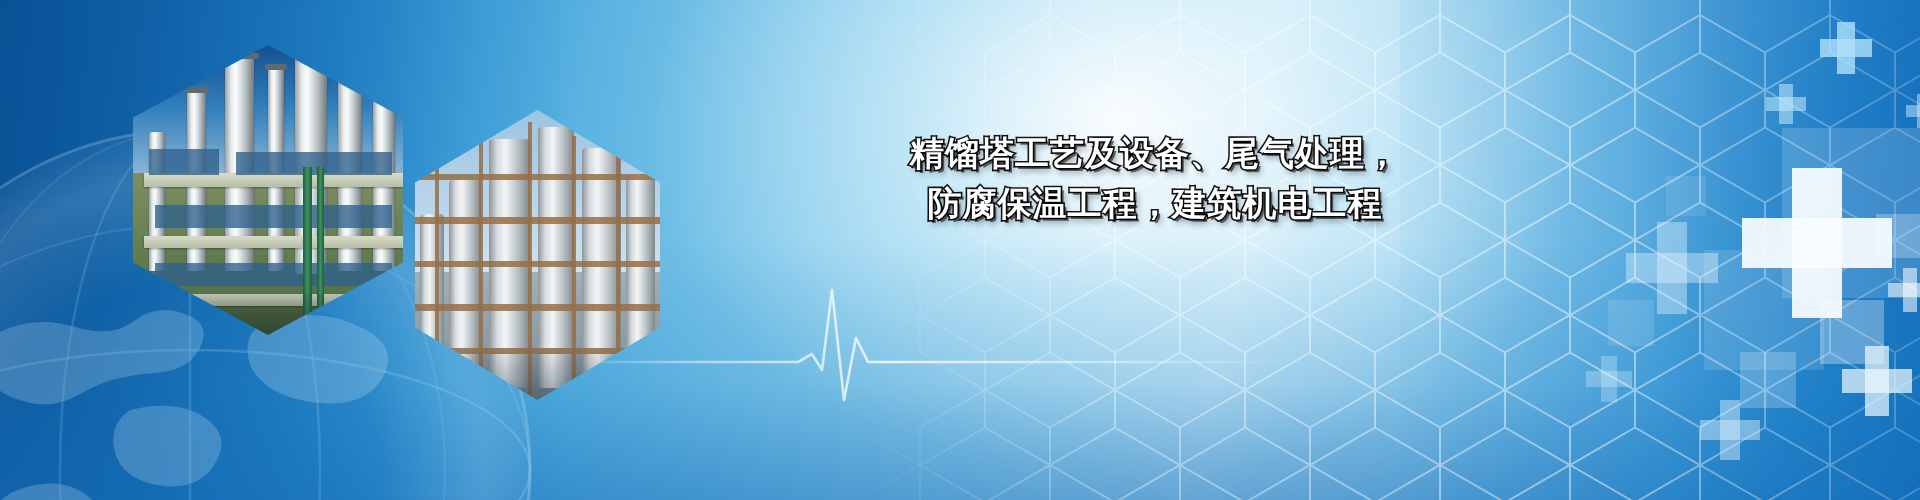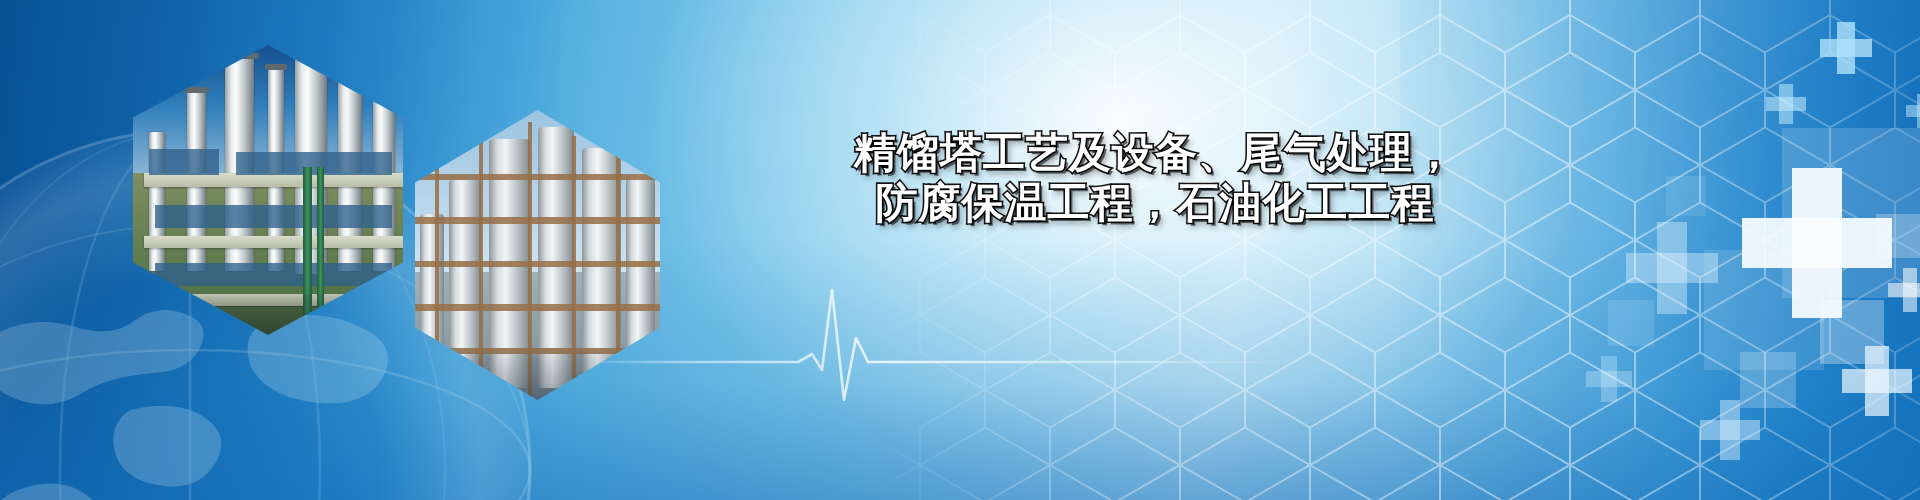--- a/index.html
+++ b/index.html
@@ -110,21 +110,21 @@
   .tower{position:absolute;border-radius:4px;
        background:linear-gradient(90deg,#8e9498 0%,#d6dcdf 20%,#f2f5f6 40%,#b9c1c5 70%,#7f878b 100%);}
 
   
   .copy{
     position:absolute;
     left:640px;top:128px;width:1030px;
     text-align:center;
     color:#ffffff;
     font-weight:700;
-    font-size:42px;
+    font-size:34px;
     line-height:50px;
     letter-spacing:1px;
     white-space:nowrap;
     -webkit-text-stroke:3.2px #141414;
     paint-order:stroke fill;
     text-shadow:
       3px 3px 0 rgba(0,0,0,.55),
       4px 5px 6px rgba(0,0,0,.40);
   }
   .copy .ln{display:block;}
@@ -370,16 +370,16 @@
       <div class="scaf" style="left:26%;top:8%;width:1.6%;height:92%;"></div>
       <div class="scaf" style="left:46%;top:4%;width:1.6%;height:96%;"></div>
       <div class="scaf" style="left:64%;top:9%;width:1.6%;height:91%;"></div>
       <div class="scaf" style="left:82%;top:16%;width:1.6%;height:84%;"></div>
       <div style="position:absolute;left:0;right:0;bottom:0;height:18%;background:linear-gradient(rgba(60,75,85,.05),rgba(40,55,68,.45));"></div>
     </div>
   </div>
 
   <div class="copy">
     <span class="ln l1">精馏塔工艺及设备、尾气处理，</span>
-    <span class="ln l3">防腐保温工程，石油化工工程</span>
+    <span class="ln l3">防腐保温工程，建筑机电工程</span>
   </div>
 
 </div>
 
 </body></html>

